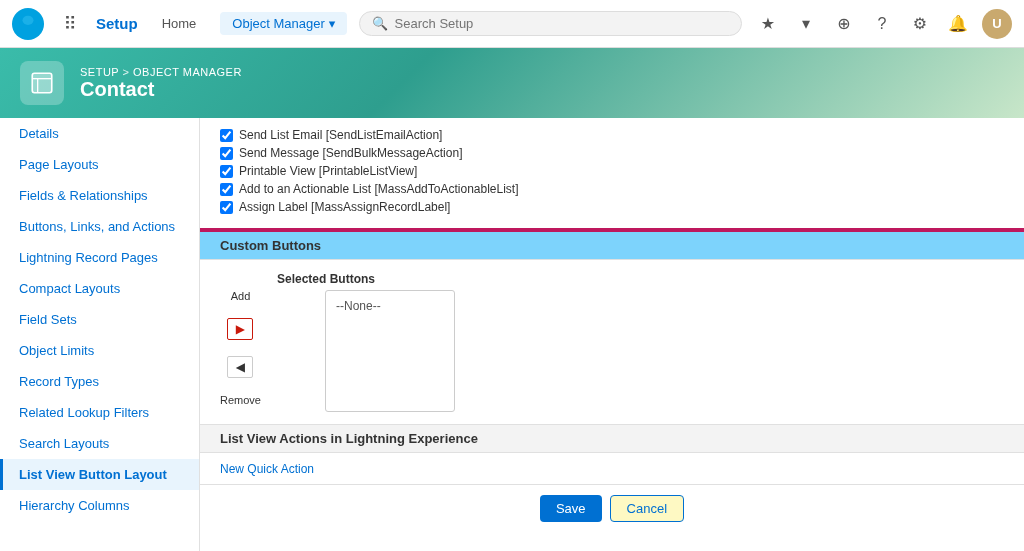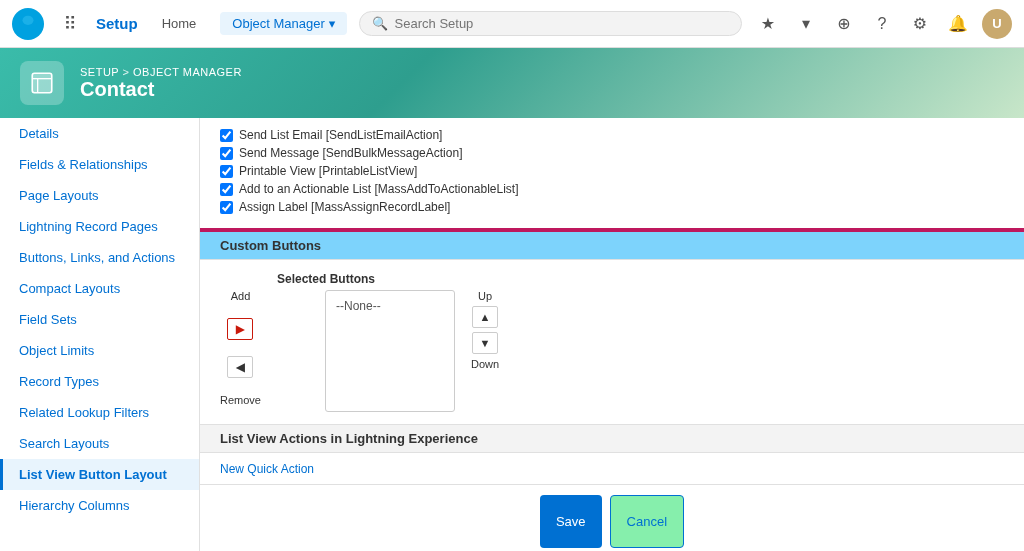--- a/index.html
+++ b/index.html
@@ -234,21 +234,21 @@
     .save-cancel-bar {
       padding: 10px 20px;
       display: flex; gap: 8px; justify-content: center;
       border-top: 1px solid #e0e0e0;
     }
     .btn-save {
       padding: 5px 16px; background: #0070d2; color: #fff;
       border: none; border-radius: 4px; font-size: 13px; cursor: pointer;
     }
     .btn-cancel {
-      padding: 18px 16px; background: #86efac; color: #0070d2;
+      padding: 5px 16px; background: #fef9c3; color: #0070d2;
       border: 1px solid #0070d2; border-radius: 4px; font-size: 13px; cursor: pointer;
     }
 
     
     .content-area::-webkit-scrollbar { width: 8px; }
     .content-area::-webkit-scrollbar-thumb { background: #ccc; border-radius: 4px; }
     .sidebar::-webkit-scrollbar { width: 4px; }
     .sidebar::-webkit-scrollbar-thumb { background: #ccc; }
   </style>
 </head>
@@ -300,24 +300,24 @@
       <a>OBJECT MANAGER</a>
     </div>
     <div class="page-title">Contact</div>
   </div>
 </div>
 
 <div class="main-layout">
 
   <div class="sidebar">
     <div class="sidebar-item">Details</div>
+    <div class="sidebar-item">Page Layouts</div>
     <div class="sidebar-item">Fields &amp; Relationships</div>
-    <div class="sidebar-item">Page Layouts</div>
+    <div class="sidebar-item">Buttons, Links, and Actions</div>
     <div class="sidebar-item">Lightning Record Pages</div>
-    <div class="sidebar-item">Buttons, Links, and Actions</div>
     <div class="sidebar-item">Compact Layouts</div>
     <div class="sidebar-item">Field Sets</div>
     <div class="sidebar-item">Object Limits</div>
     <div class="sidebar-item">Record Types</div>
     <div class="sidebar-item">Related Lookup Filters</div>
     <div class="sidebar-item">Search Layouts</div>
     <div class="sidebar-item active">List View Button Layout</div>
     <div class="sidebar-item">Hierarchy Columns</div>
   </div>
 
@@ -363,26 +363,20 @@
 
         <div>
           <div class="col-label">Selected Buttons</div>
           <div class="selected-buttons-box">
             <div class="btn-list">
               <div class="btn-list-placeholder">--None--</div>
             </div>
           </div>
         </div>
 
-        <div class="order-col">
-          <div class="order-label">Up</div>
-          <div class="order-btn">▲</div>
-          <div class="order-btn">▼</div>
-          <div class="order-label">Down</div>
-        </div>
 
       </div>
     </div>
 
     <div class="lightning-section">
       <span>List View Actions in Lightning Experience</span>
     </div>
 
     <div class="lightning-content">
       <a class="link-text">New Quick Action</a>

